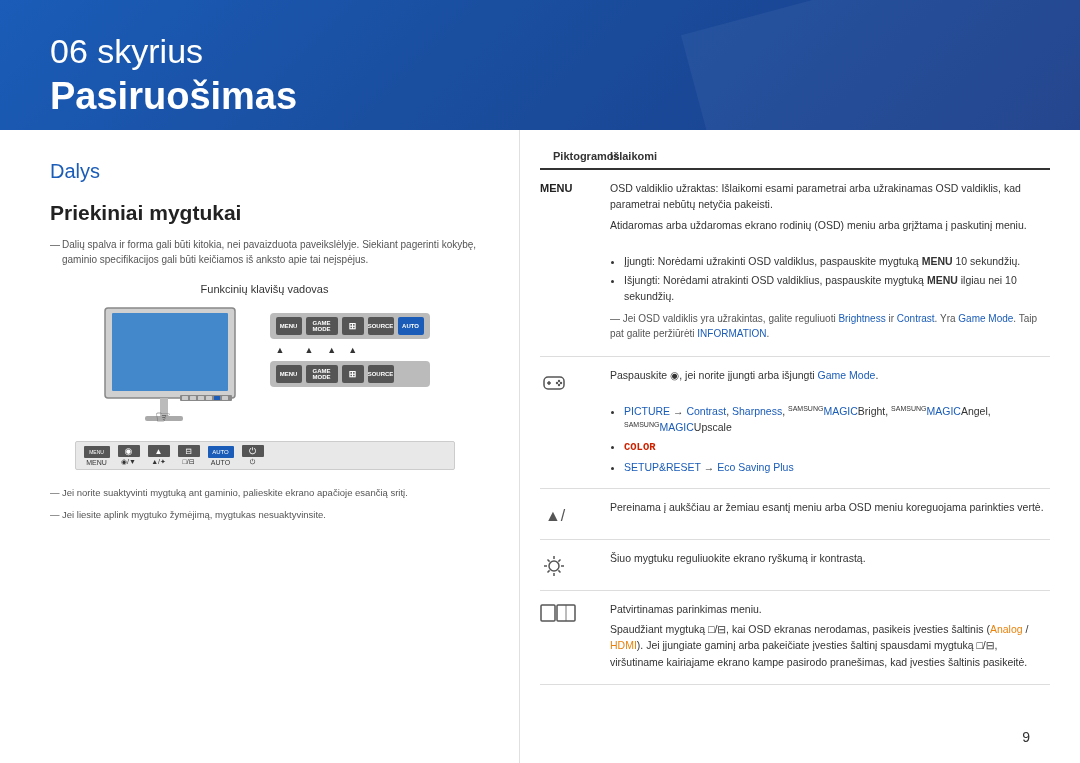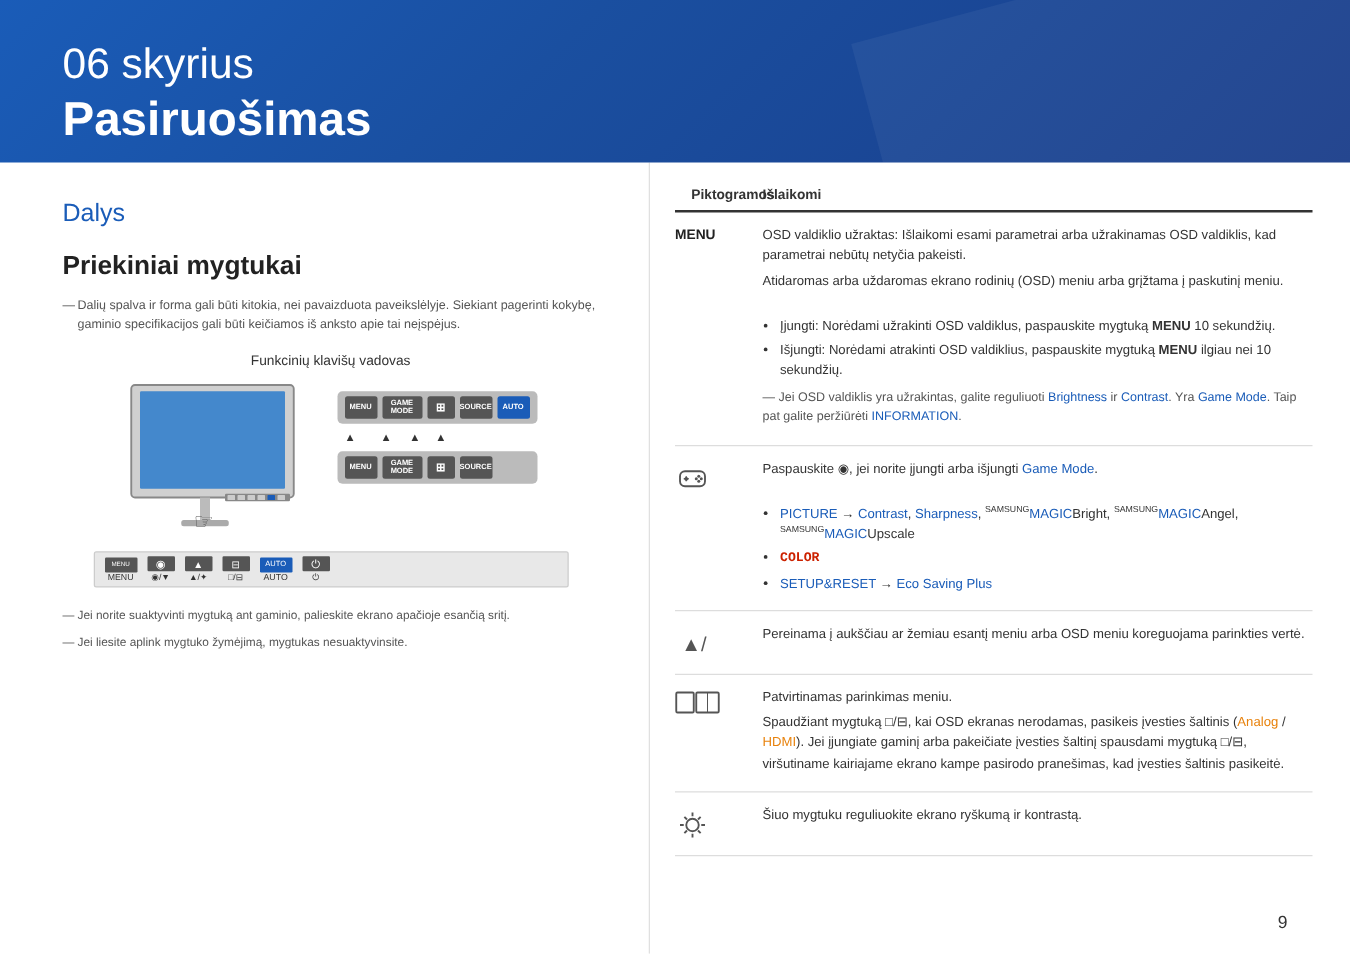--- a/index.html
+++ b/index.html
@@ -397,46 +397,46 @@
           <text x="5" y="20" font-size="16" fill="#555">▲/▼</text>
         </svg>
       </div>
       <div class="row-desc-cell">
         <p>Pereinama į aukščiau ar žemiau esantį meniu arba OSD meniu koreguojama parinkties vertė.</p>
       </div>
     </div>
 
     <div class="table-row-item">
       <div class="row-icon-cell">
-        <svg width="36" height="20" viewBox="0 0 36 20">
-          <rect x="1" y="2" width="14" height="16" rx="1" fill="none" stroke="#555" stroke-width="1.5"></rect>
-          <rect x="17" y="2" width="18" height="16" rx="1" fill="none" stroke="#555" stroke-width="1.5"></rect>
-          <line x1="26" y1="2" x2="26" y2="18" stroke="#555" stroke-width="0.8"></line>
-        </svg>
-      </div>
-      <div class="row-desc-cell">
-        <p>Patvirtinamas parinkimas meniu.</p>
-        <p>Spaudžiant mygtuką □/⊟, kai OSD ekranas nerodamas, pasikeis įvesties šaltinis (<em class="orange-link">Analog</em> / <em class="orange-link">HDMI</em>). Jei įjungiate gaminį arba pakeičiate įvesties šaltinį spausdami mygtuką □/⊟, viršutiname kairiajame ekrano kampe pasirodo pranešimas, kad įvesties šaltinis pasikeitė.</p>
-      </div>
-    </div>
-
-    <div class="table-row-item">
-      <div class="row-icon-cell">
         <svg width="28" height="28" viewBox="0 0 28 28">
           <circle cx="14" cy="14" r="5" fill="none" stroke="#555" stroke-width="1.5"></circle>
           <line x1="14" y1="4" x2="14" y2="7" stroke="#555" stroke-width="1.5"></line>
           <line x1="14" y1="21" x2="14" y2="24" stroke="#555" stroke-width="1.5"></line>
           <line x1="4" y1="14" x2="7" y2="14" stroke="#555" stroke-width="1.5"></line>
           <line x1="21" y1="14" x2="24" y2="14" stroke="#555" stroke-width="1.5"></line>
           <line x1="7.5" y1="7.5" x2="9.6" y2="9.6" stroke="#555" stroke-width="1.5"></line>
           <line x1="18.4" y1="18.4" x2="20.5" y2="20.5" stroke="#555" stroke-width="1.5"></line>
           <line x1="20.5" y1="7.5" x2="18.4" y2="9.6" stroke="#555" stroke-width="1.5"></line>
           <line x1="9.6" y1="18.4" x2="7.5" y2="20.5" stroke="#555" stroke-width="1.5"></line>
         </svg>
       </div>
       <div class="row-desc-cell">
         <p>Šiuo mygtuku reguliuokite ekrano ryškumą ir kontrastą.</p>
       </div>
     </div>
+
+    <div class="table-row-item">
+      <div class="row-icon-cell">
+        <svg width="36" height="20" viewBox="0 0 36 20">
+          <rect x="1" y="2" width="14" height="16" rx="1" fill="none" stroke="#555" stroke-width="1.5"></rect>
+          <rect x="17" y="2" width="18" height="16" rx="1" fill="none" stroke="#555" stroke-width="1.5"></rect>
+          <line x1="26" y1="2" x2="26" y2="18" stroke="#555" stroke-width="0.8"></line>
+        </svg>
+      </div>
+      <div class="row-desc-cell">
+        <p>Patvirtinamas parinkimas meniu.</p>
+        <p>Spaudžiant mygtuką □/⊟, kai OSD ekranas nerodamas, pasikeis įvesties šaltinis (<em class="orange-link">Analog</em> / <em class="orange-link">HDMI</em>). Jei įjungiate gaminį arba pakeičiate įvesties šaltinį spausdami mygtuką □/⊟, viršutiname kairiajame ekrano kampe pasirodo pranešimas, kad įvesties šaltinis pasikeitė.</p>
+      </div>
+    </div>
   </div>
 </div>
 
 <div class="page-num" style="position:fixed; bottom:18px; right:50px; font-size:14px; color:#333;">9</div>
 
 </body></html>

